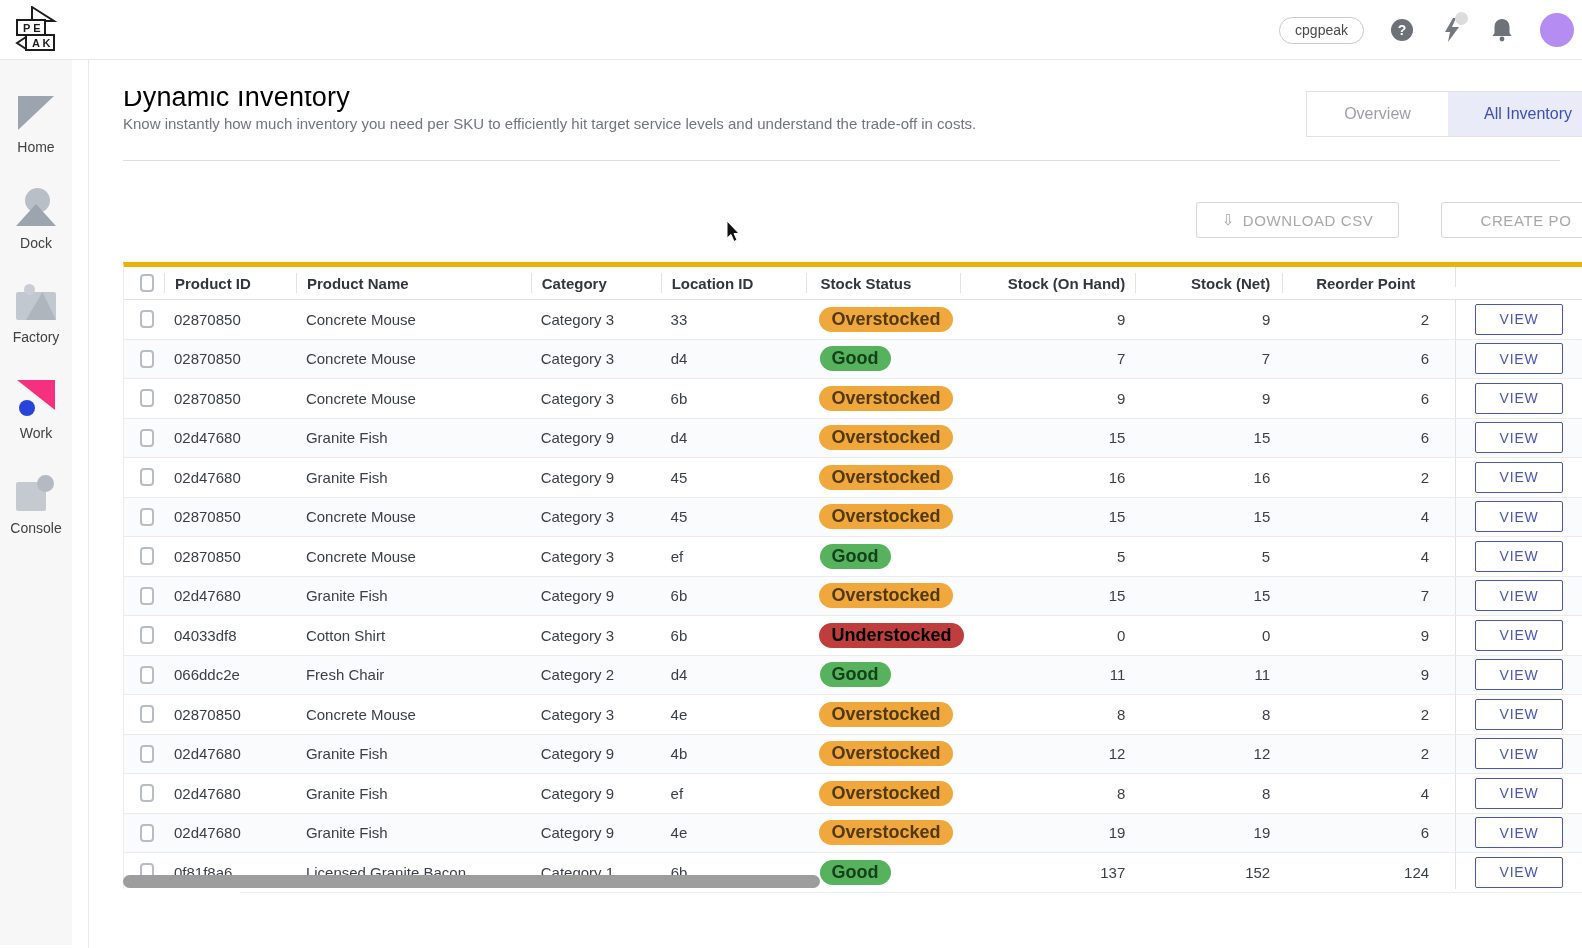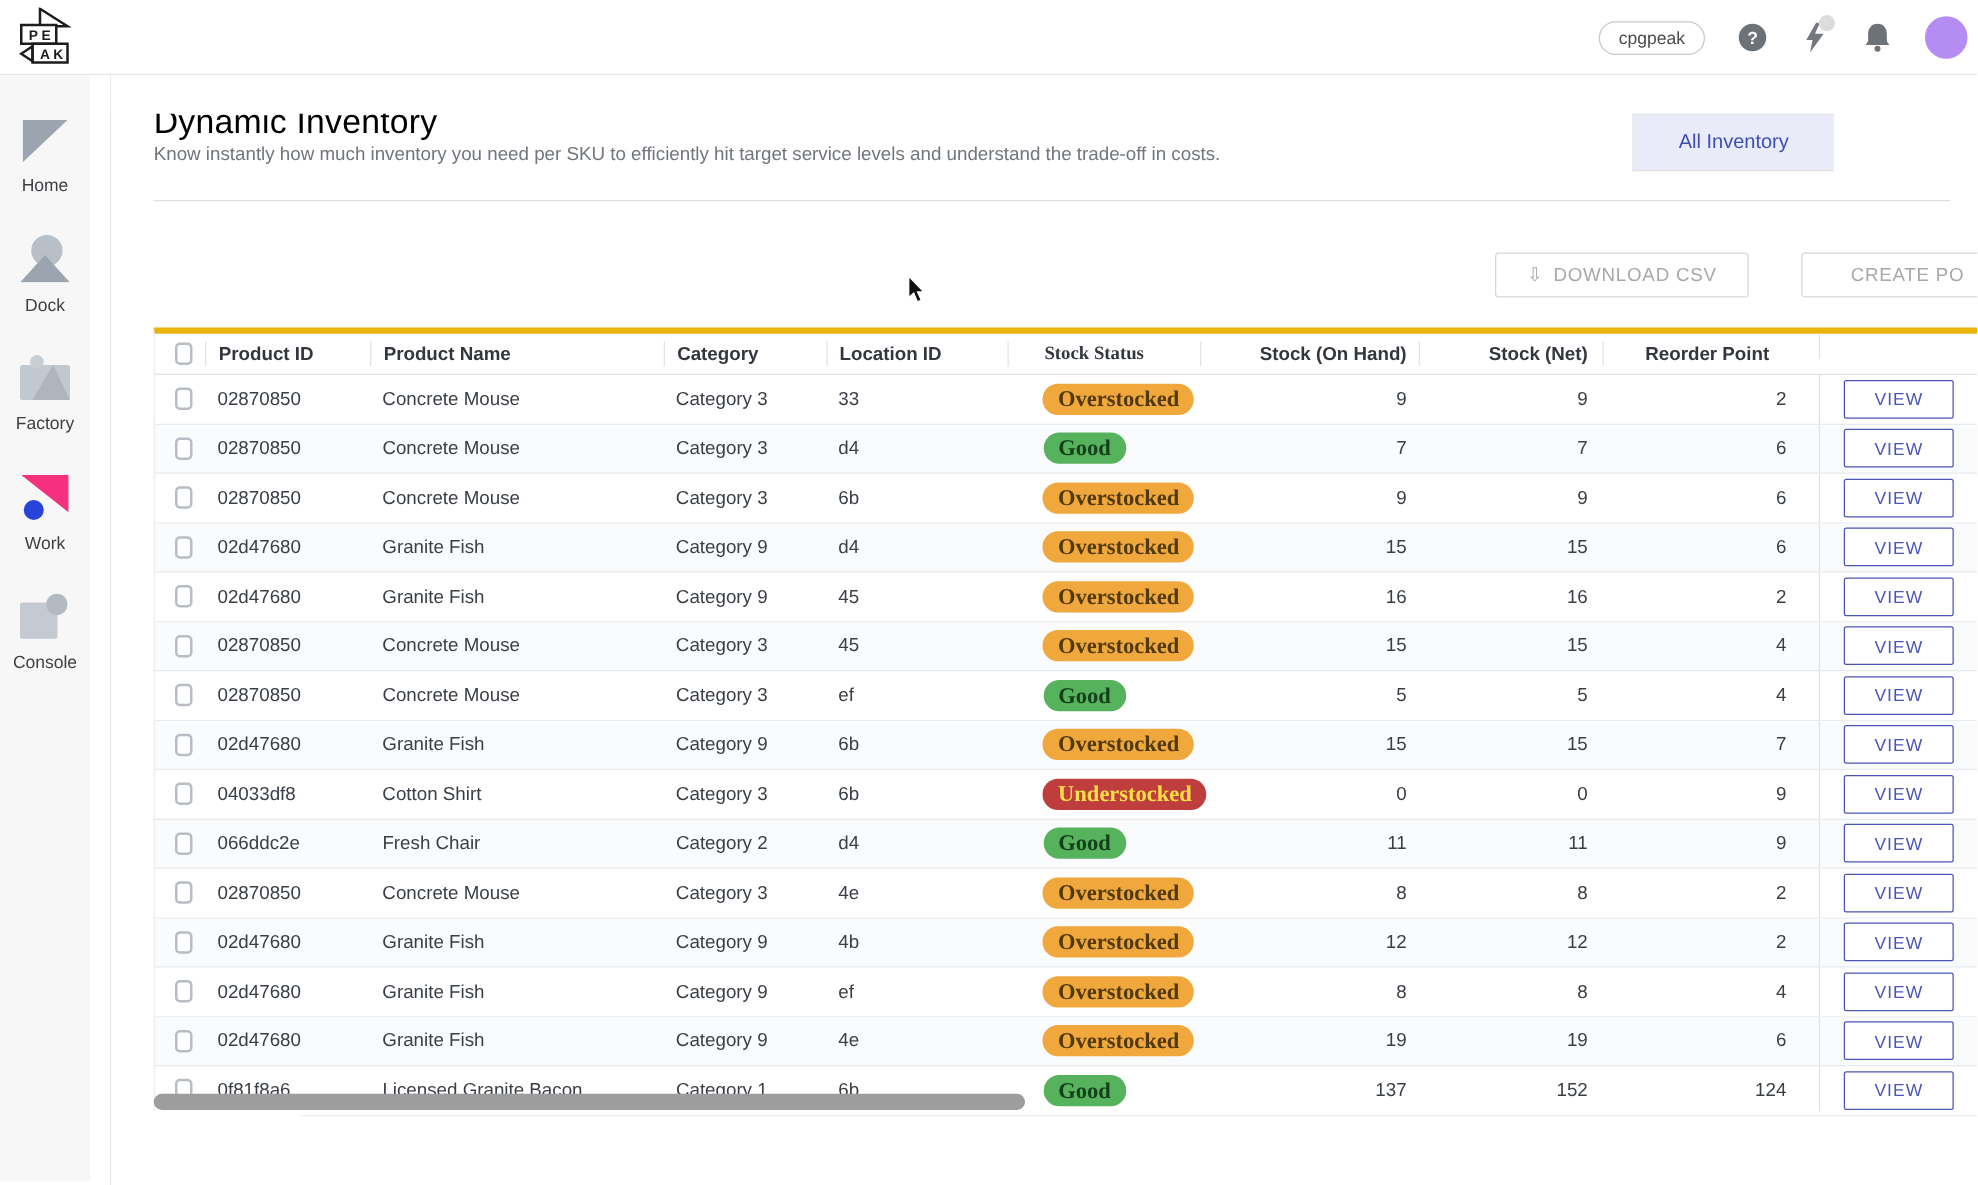--- a/index.html
+++ b/index.html
@@ -71,21 +71,21 @@
   .th + .th { border-left:1px solid #e3e3e3; }
   .trow { display:flex; height:39.5px; align-items:center; border-bottom:1px solid #e9ebee; }
   .trow:nth-child(even) { background:#fafbfd; }
   .cell { font-size:15px; color:#3a3f45; padding:0 10px; display:flex; align-items:center; height:100%; }
 
   .c-cb   { width:40px;  justify-content:flex-start; padding-left:16px; }
   .c-id   { width:132px; }
   .c-name { width:235px; }
   .c-cat  { width:130px; }
   .c-loc  { width:145px; }
-  .c-status  { width:155px; padding-left:29px;font-family:Liberation Serif, serif; }
+  .c-status  { width:155px; padding-left:14px; }
   .c-onhand  { width:175px; justify-content:flex-end; padding-right:10px; }
   .c-net     { width:147px; justify-content:flex-end; padding-right:12px; }
   .c-reorder { width:173px; justify-content:flex-end; padding-right:26px; }
   .c-view    { width:127px; justify-content:center; border-left:1px solid #e3e3e3; align-self:stretch; }
   .th.c-cb { border-left:none; }
   .th.c-reorder { justify-content:flex-start; padding-left:33px; }
 
   .checkbox { width:18px; height:18px; border:2px solid #b8bcc3; border-radius:4px; background:#fff; display:inline-block; }
   .badge { display:inline-block; padding:4px 12px; border-radius:13px; font-size:18px; font-weight:700; line-height:17px; }
   .view-btn { width:88px; height:31px; background:#fff; border:1px solid #4a55b5; border-radius:2px;
@@ -154,20 +154,21 @@
     </div>
   </div>
   <div class="panel-edge"></div>
 
   <h1 class="page-title">Dynamic Inventory</h1>
   <div class="title-clip"></div>
   <div class="page-subtitle">Know instantly how much inventory you need per SKU to efficiently hit target service levels and understand the trade-off in costs.</div>
   <div class="header-rule"></div>
 
   <div class="tab-group">
+    <div class="tab inactive">Overview</div>
     <div class="tab active">All Inventory</div>
   </div>
 
   <div class="actions">
     <button class="btn-outline btn-csv">
       <span>⇩</span>
       <span>DOWNLOAD CSV</span>
     </button>
     <button class="btn-outline btn-po">
       <span>CREATE PO</span>
@@ -336,21 +337,21 @@
         </div>
         <div class="trow">
           <div class="cell c-cb">
             <span class="checkbox"></span>
           </div>
           <div class="cell c-id">04033df8</div>
           <div class="cell c-name">Cotton Shirt</div>
           <div class="cell c-cat">Category 3</div>
           <div class="cell c-loc">6b</div>
           <div class="cell c-status">
-            <span class="badge" style="background: rgb(191, 61, 61); color: #fde047;">Understocked</span>
+            <span class="badge" style="background: rgb(191, 61, 61); color: #000000;">Understocked</span>
           </div>
           <div class="cell c-onhand">0</div>
           <div class="cell c-net">0</div>
           <div class="cell c-reorder">9</div>
           <div class="cell c-view">
             <button class="view-btn">VIEW</button>
           </div>
         </div>
         <div class="trow">
           <div class="cell c-cb">

